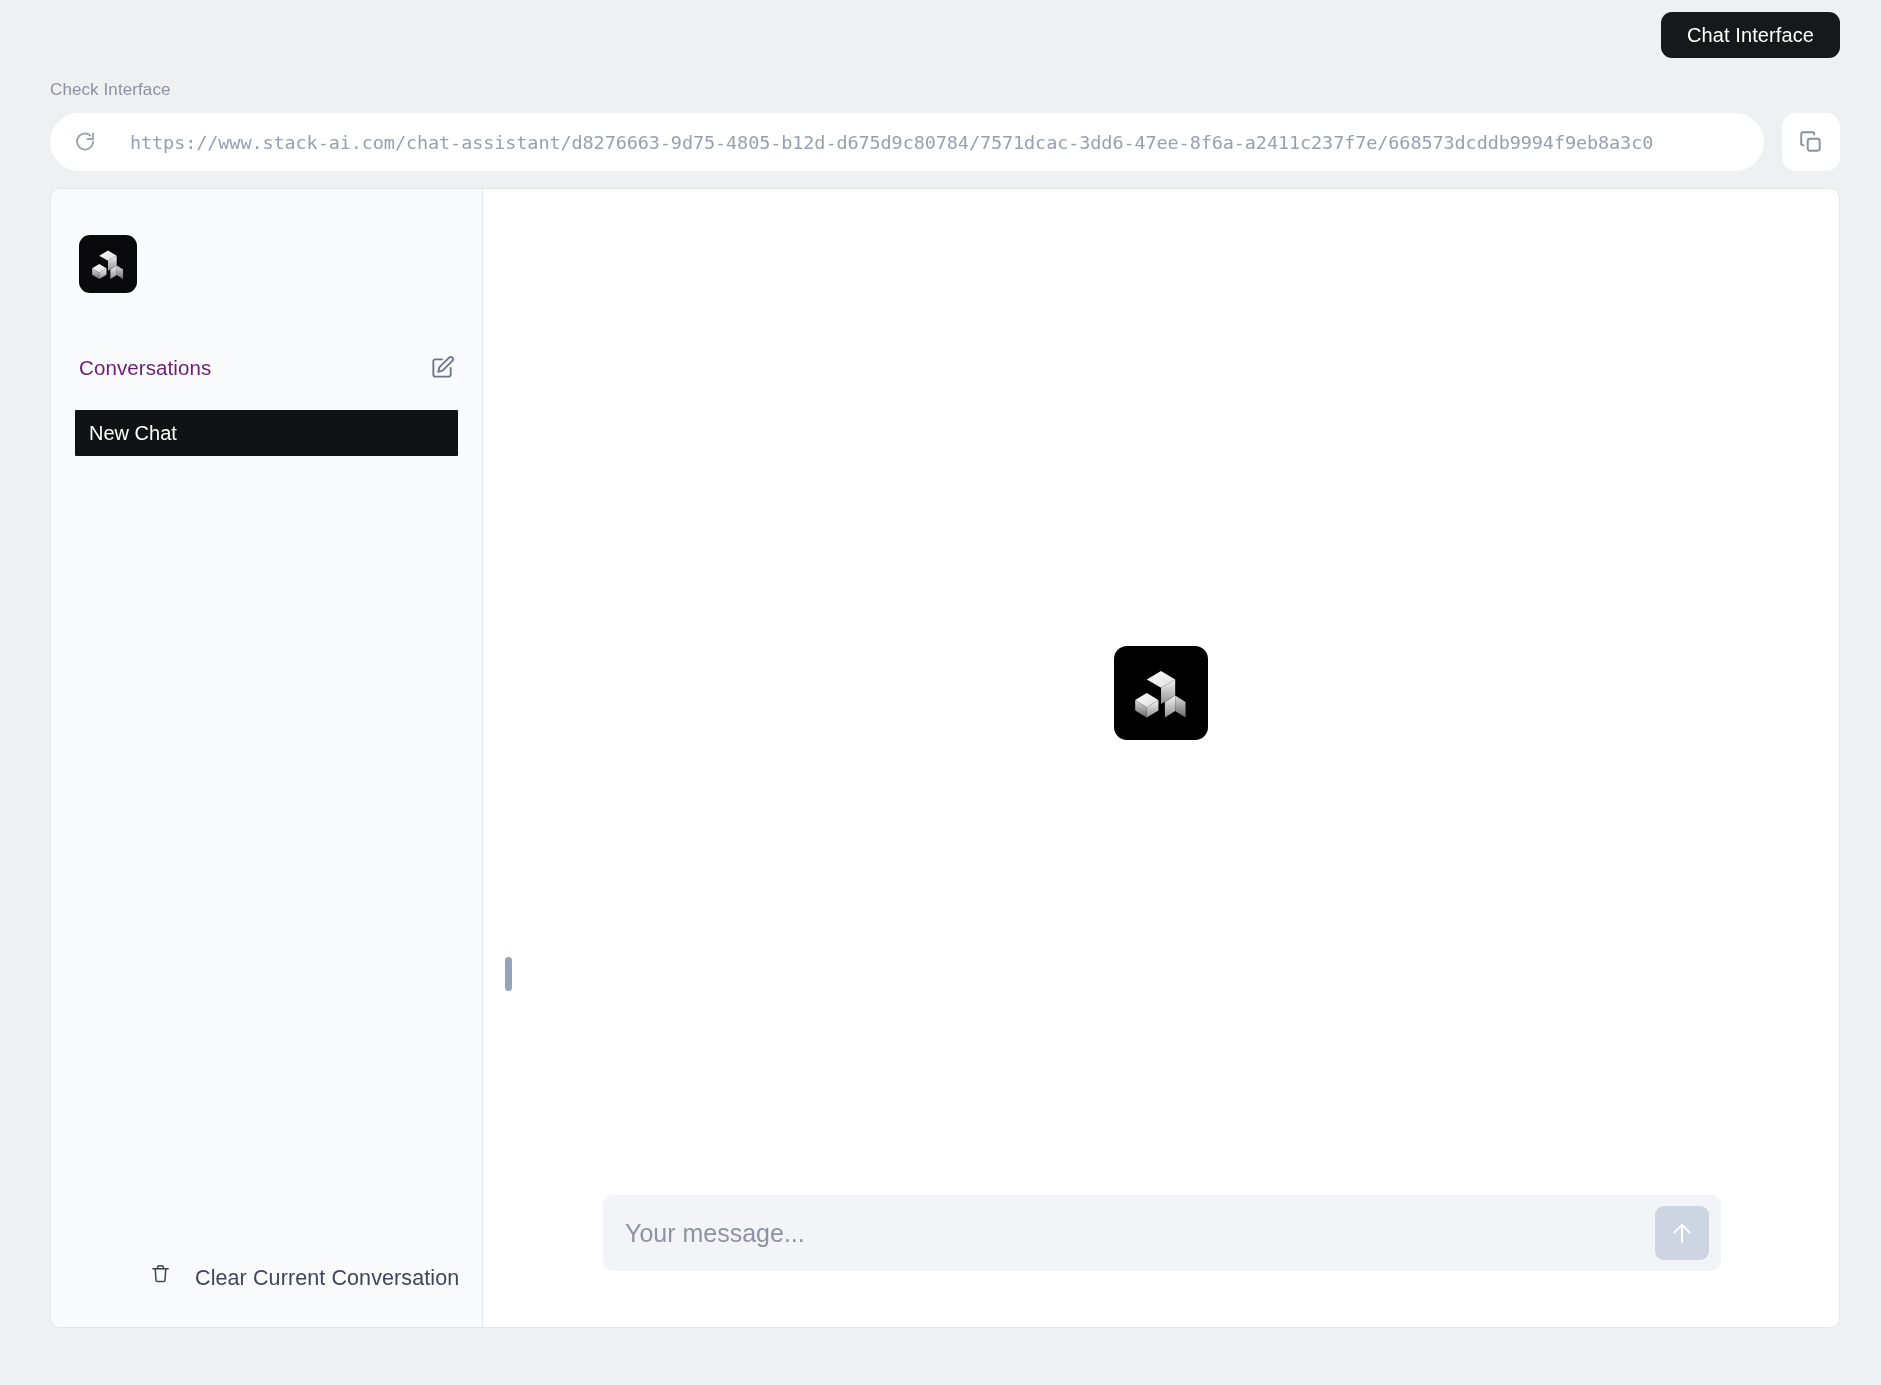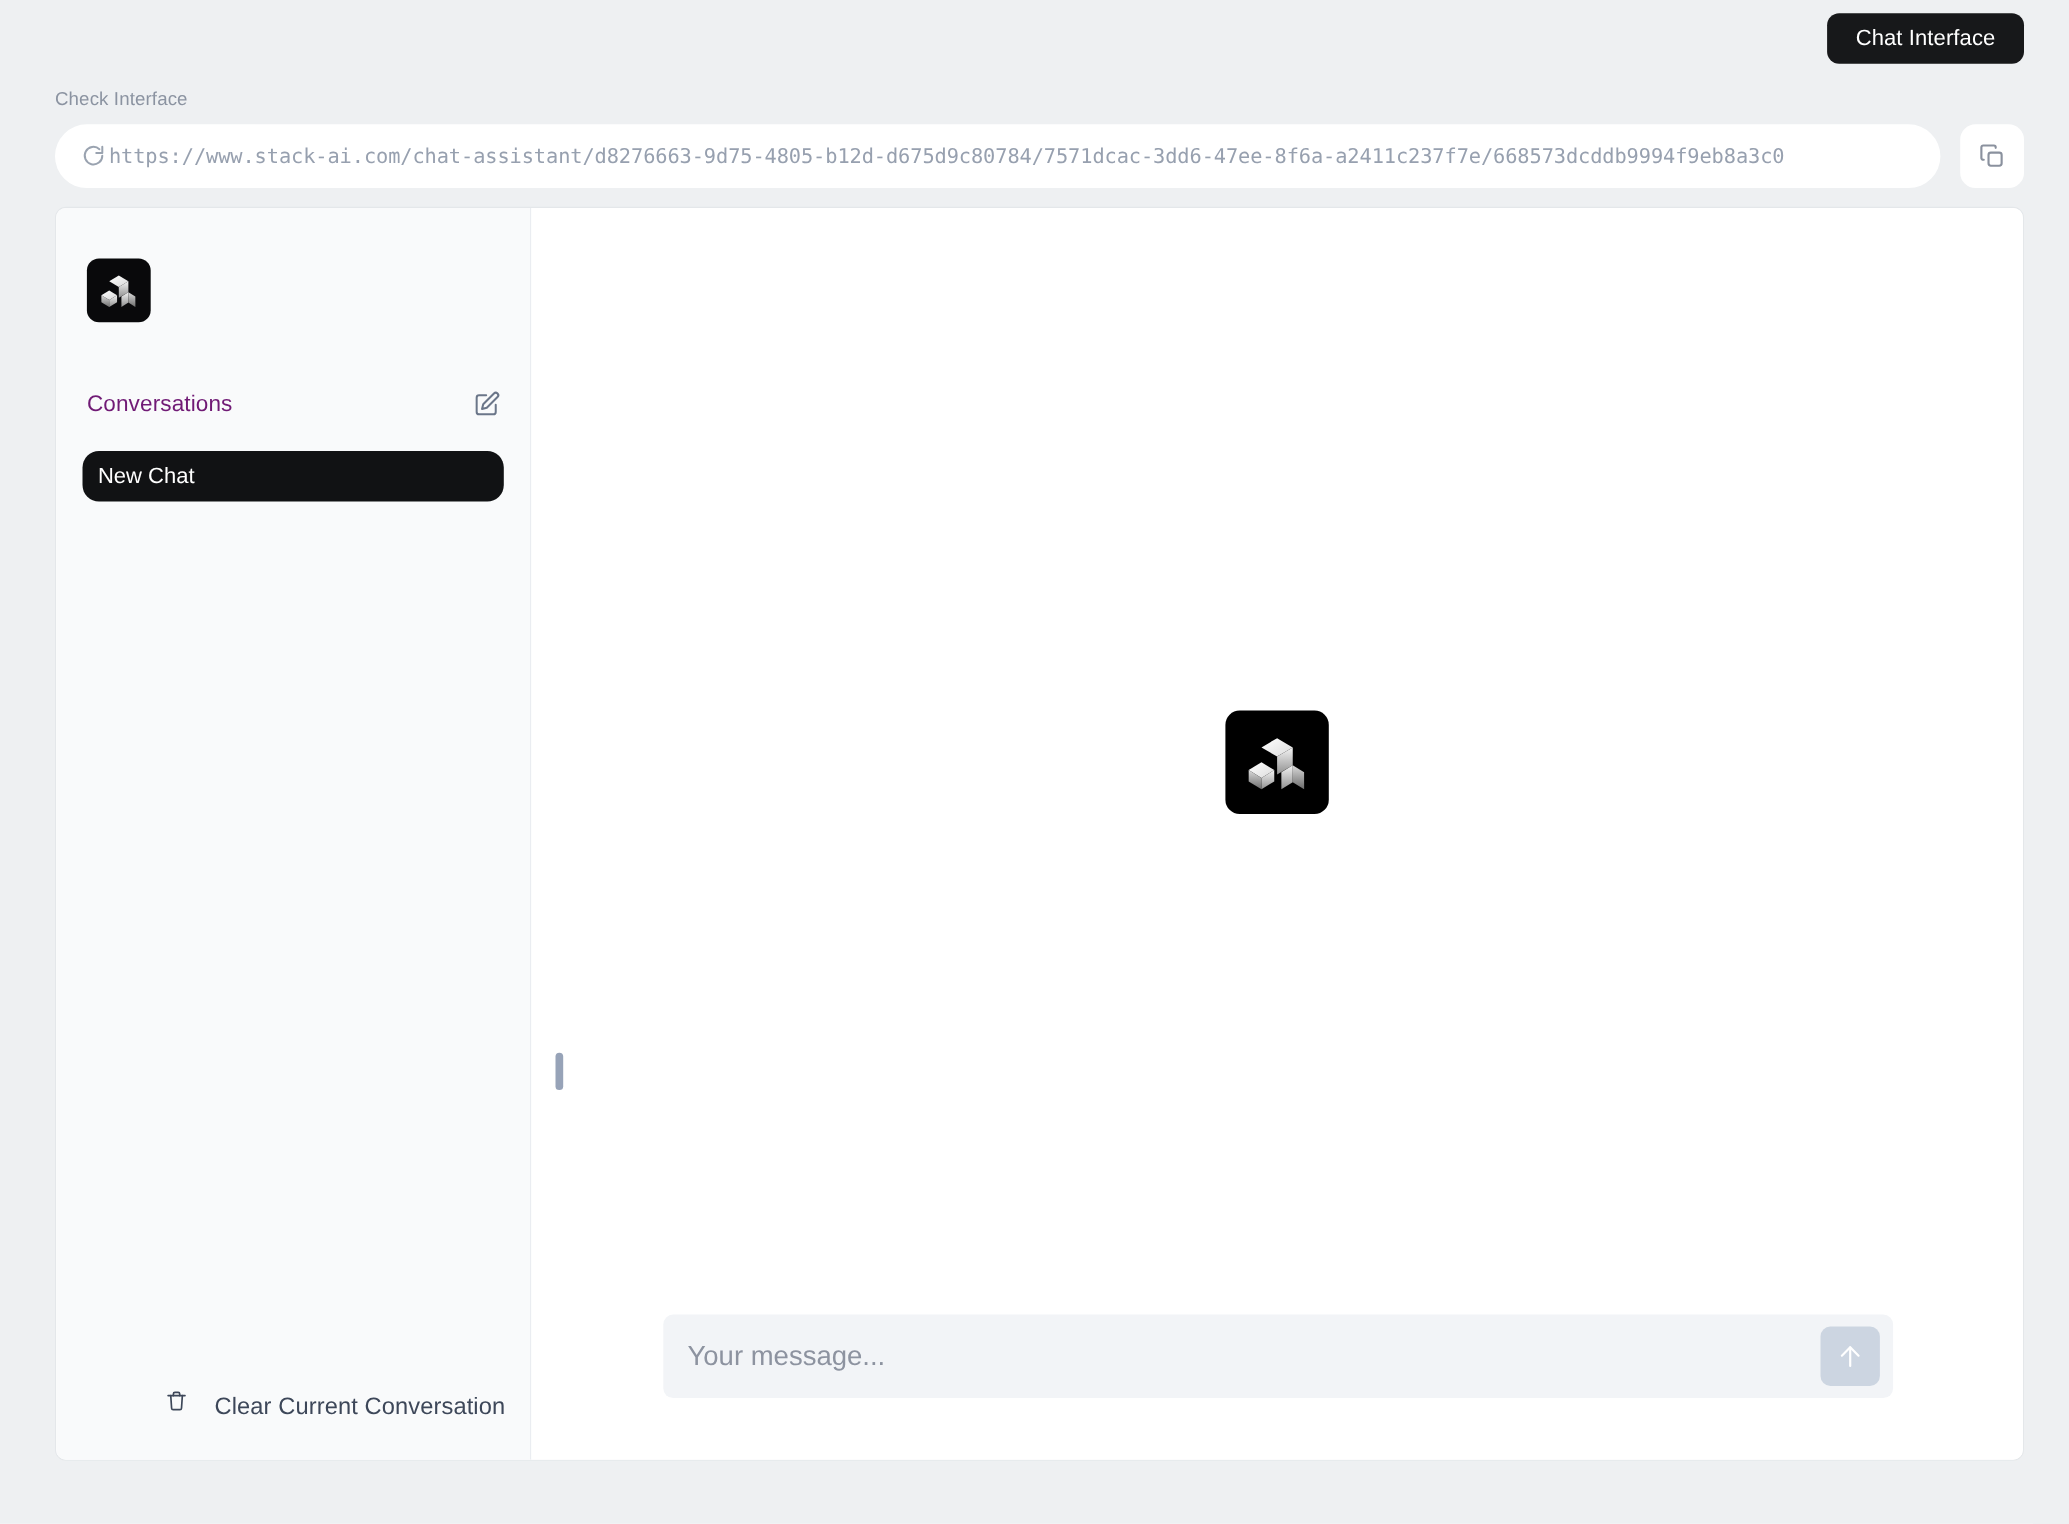--- a/index.html
+++ b/index.html
@@ -65,21 +65,21 @@
   }
 
   .url-bar {
     flex: 1 1 auto;
     height: 58px;
     background: #ffffff;
     border-radius: 29px;
     display: flex;
     align-items: center;
     padding: 0 26px 0 22px;
-    gap: 1px;
+    gap: 32px;
     overflow: hidden;
   }
 
   .refresh-icon {
     flex: 0 0 auto;
     width: 26px; height: 26px;
     display: flex; align-items: center; justify-content: center;
     cursor: pointer;
   }
 
@@ -157,21 +157,21 @@
 
   .conv-list {
     margin: 27px 24px 0 24px;
     display: flex;
     flex-direction: column;
     gap: 6px;
   }
 
   .conv-item {
     height: 46px;
-    border-radius: 15px;
+    border-radius: 1px;
     display: flex;
     align-items: center;
     padding: 0 14px;
     font-size: 20px;
     color: #2b3340;
     cursor: pointer;
   }
   .conv-item.active {
     background: #111214;
     color: #ffffff;

